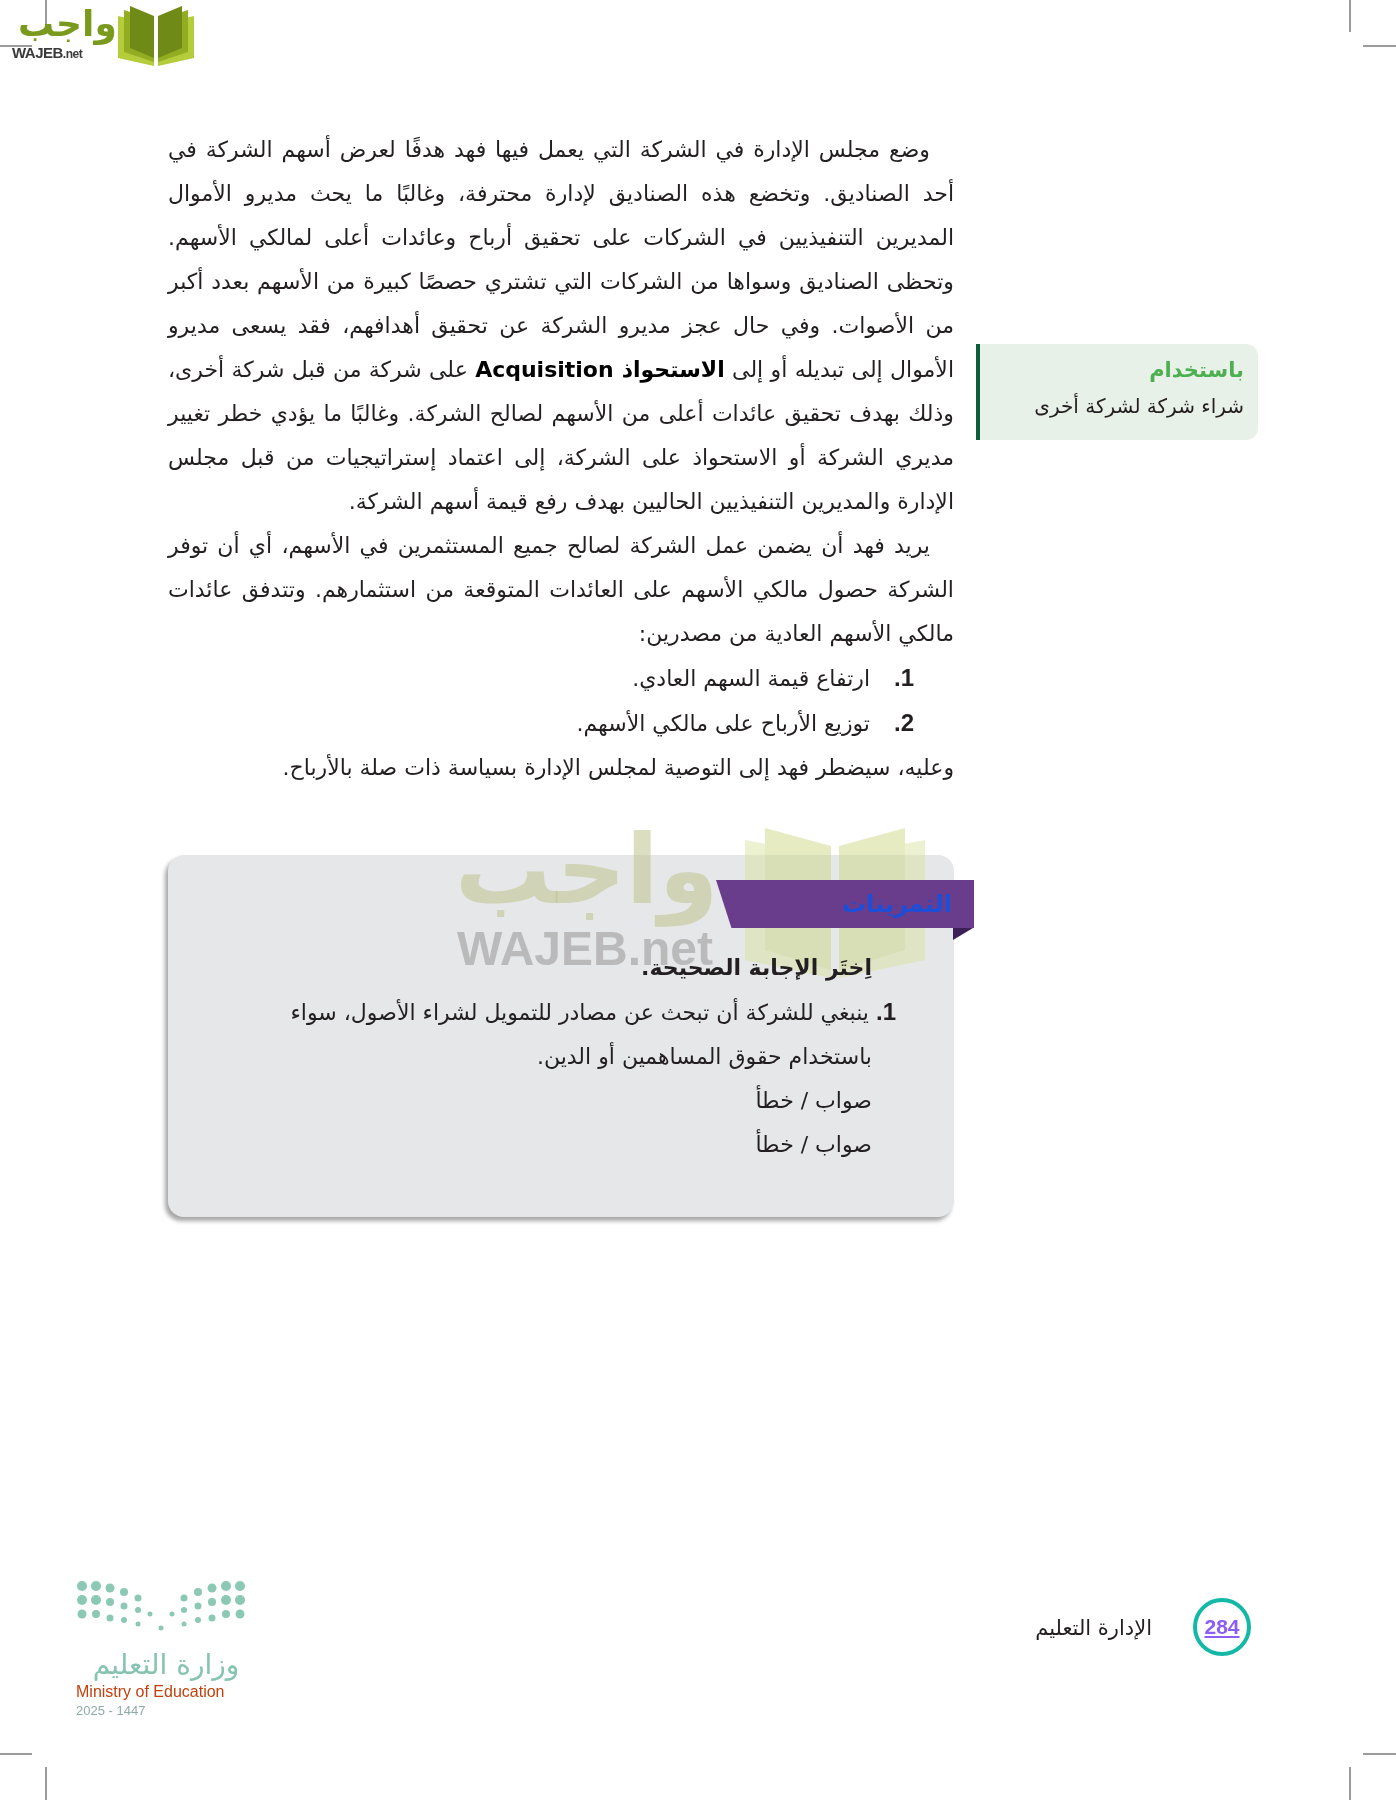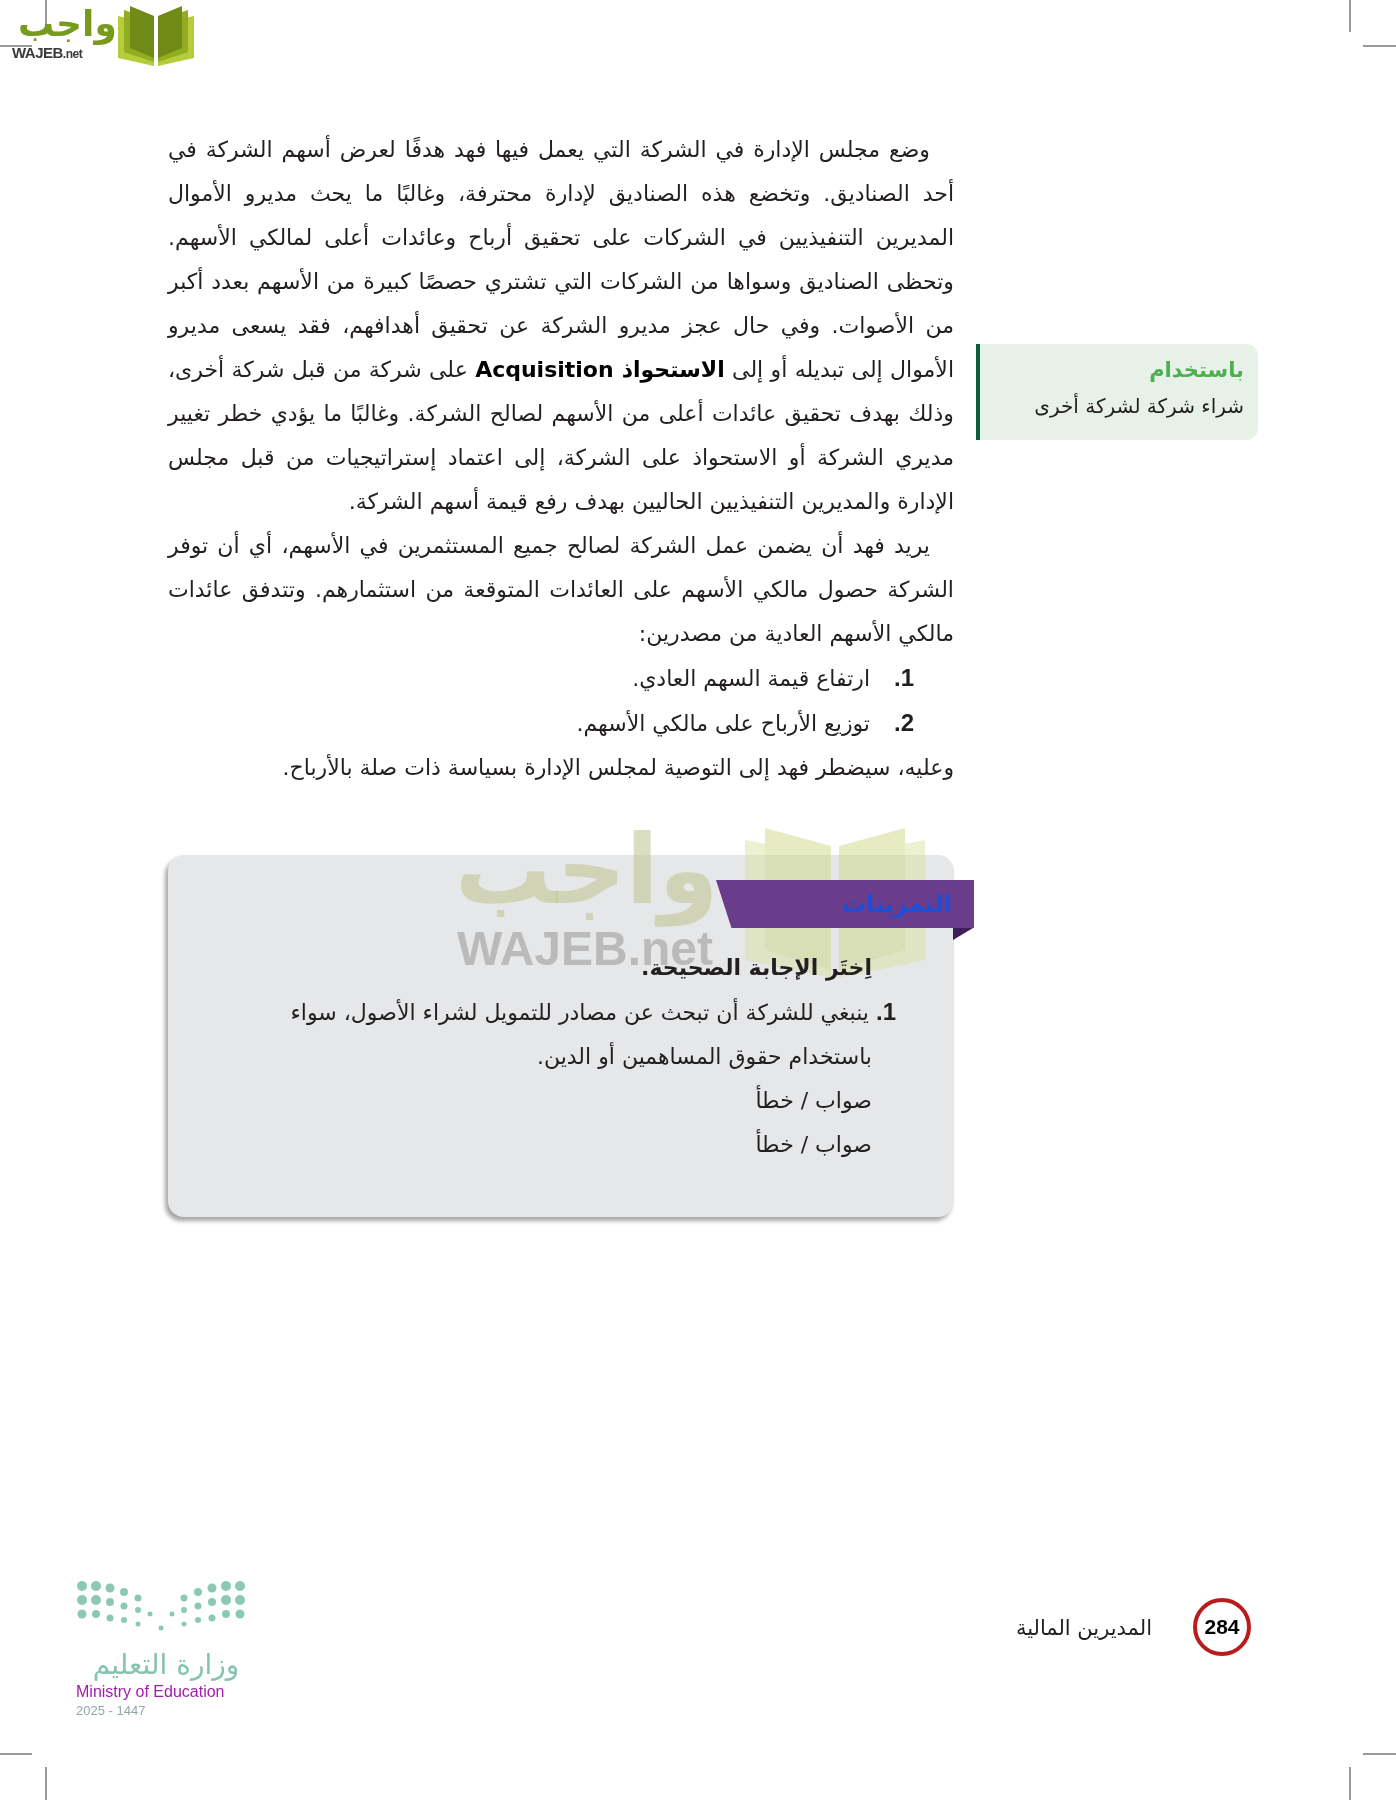--- a/index.html
+++ b/index.html
@@ -73,28 +73,28 @@
     
     .wm { position: absolute; left: 455px; top: 820px; width: 480px; height: 160px; pointer-events: none; }
     .wm-ar { position: absolute; left: 0; top: 0; font-size: 96px; font-weight: bold; color: rgba(190,195,140,0.55); direction: rtl; line-height: 100px; }
     .wm-en { position: absolute; left: 2px; top: 104px; font-size: 48px; font-weight: bold; color: rgba(150,150,150,0.55); font-family: "Liberation Sans", sans-serif; line-height: 50px; }
     .wm-book { position: absolute; left: 280px; top: 0; width: 200px; height: 160px; opacity: 0.45; }
 
     
     .moe { position: absolute; left: 76px; top: 1580px; width: 180px; height: 150px; }
     .moe-dots { width: 170px; height: 60px; }
     .moe-ar { font-size: 28px; color: #86c3b0; direction: rtl; text-align: center; line-height: 34px; margin-top: 4px; }
-    .moe-en { font-size: 16px; color: #a21caf; line-height: 20px; font-family: "Liberation Sans", sans-serif; }
+    .moe-en { font-size: 16px; color: #c2410c; line-height: 20px; font-family: "Liberation Sans", sans-serif; }
     .moe-year { font-size: 13px; color: #8fa9a9; line-height: 18px; font-family: "Liberation Sans", sans-serif; }
 
     .page-circle {
       position: absolute; left: 1193px; top: 1598px; width: 58px; height: 58px;
-      border: 4px solid #b91c1c; border-radius: 50%; box-sizing: border-box;
+      border: 4px solid #14b8a6; border-radius: 50%; box-sizing: border-box;
       display: flex; align-items: center; justify-content: center;
-      font-size: 21px; font-weight: bold; color: #000000; font-family: "Liberation Sans", sans-serif;
+      font-size: 21px; font-weight: bold; color: #8b5cf6; font-family: "Liberation Sans", sans-serif; text-decoration: underline;
     }
     .footer-title {
       position: absolute; left: 1000px; top: 1610px; width: 152px; direction: rtl; text-align: right;
       font-size: 21px; color: #231f20; line-height: 36px;
     }
   </style>
 </head>
 <body>
 
 <div class="crop" style="left:45px;top:0;width:2px;height:32px;"></div>
@@ -196,14 +196,14 @@
         <circle cx="136" cy="38" r="3.5"></circle>
         <circle cx="122" cy="40" r="3"></circle>
         <circle cx="108" cy="44" r="2.5"></circle>
     </g>
   </svg>
   <div class="moe-ar">وزارة التعليم</div>
   <div class="moe-en">Ministry of Education</div>
   <div class="moe-year">2025 - 1447</div>
 </div>
 
-<div class="footer-title">المديرين المالية</div>
+<div class="footer-title">الإدارة التعليم</div>
 <div class="page-circle">284</div>
 
 </body></html>

